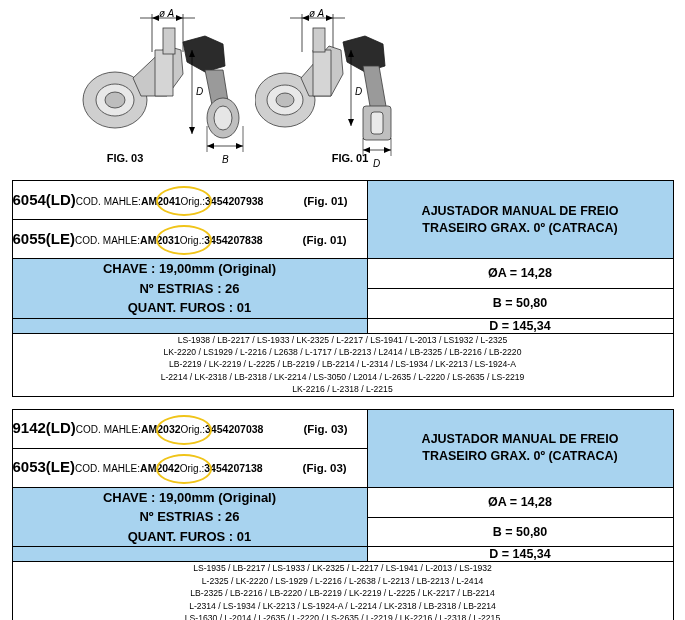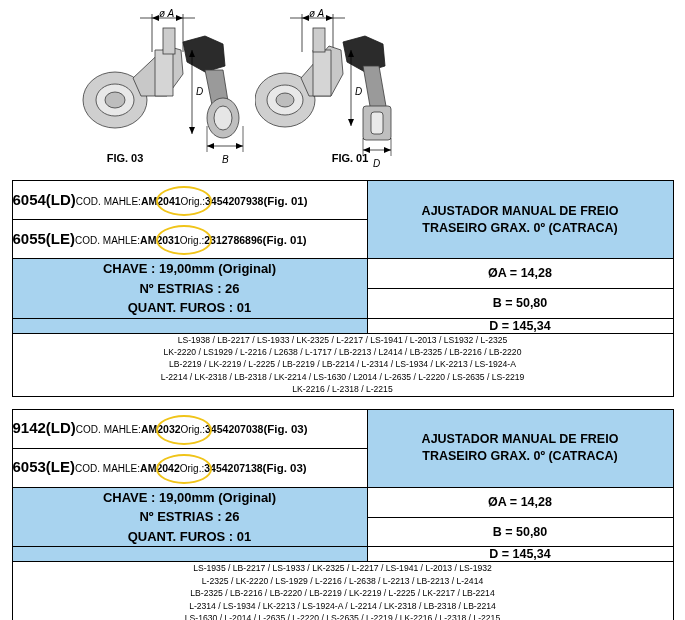--- a/index.html
+++ b/index.html
@@ -84,20 +84,21 @@
   .code-small {
     font-size: 10px;
   }
   .code-bold-s {
     font-size: 10.5px;
     font-weight: bold;
   }
   .code-fig {
     font-size: 11.5px;
     font-weight: bold;
+    padding-left: 40px;
   }
   .ring {
     position: absolute;
     border: 2px solid #f0c419;
     border-radius: 50%;
     width: 52px;
     height: 26px;
     pointer-events: none;
   }
 
@@ -226,21 +227,21 @@
           <span class="code-main">6054(LD)</span><span class="code-small">COD. MAHLE:</span><span class="code-bold-s">AM2041</span><span class="code-small">Orig.:</span><span class="code-bold-s">3454207938</span><span class="code-fig">(Fig. 01)</span>
           <span class="ring" style="left:143px; top:5px;"></span>
         </td>
         <td class="blue title-cell" rowspan="2">
           <div>AJUSTADOR MANUAL DE FREIO</div>
           <div>TRASEIRO GRAX. 0º (CATRACA)</div>
         </td>
       </tr>
       <tr>
         <td class="white code-cell">
-          <span class="code-main">6055(LE)</span><span class="code-small">COD. MAHLE:</span><span class="code-bold-s">AM2031</span><span class="code-small">Orig.:</span><span class="code-bold-s">2312786896</span><span class="code-fig">(Fig. 01)</span>
+          <span class="code-main">6055(LE)</span><span class="code-small">COD. MAHLE:</span><span class="code-bold-s">AM2031</span><span class="code-small">Orig.:</span><span class="code-bold-s">3454207838</span><span class="code-fig">(Fig. 01)</span>
           <span class="ring" style="left:143px; top:5px;"></span>
         </td>
       </tr>
       <tr>
         <td class="blue chave-cell" rowspan="2">
           <div>CHAVE : 19,00mm (Original)</div>
           <div>Nº ESTRIAS : 26</div>
           <div>QUANT. FUROS : 01</div>
         </td>
         <td class="white spec-cell">ØA = 14,28</td>
@@ -250,21 +251,21 @@
       </tr>
       <tr>
         <td class="blue" style="height:1px;border-right:1px solid #000;"></td>
         <td class="white spec-cell">D = 145,34</td>
       </tr>
       <tr>
         <td class="white appl-cell" colspan="2">
           <div class="appl-line">LS-1938 / LB-2217 / LS-1933 / LK-2325 / L-2217 / LS-1941 / L-2013 / LS1932 / L-2325</div>
           <div class="appl-line">LK-2220 / LS1929 / L-2216 / L2638 / L-1717 / LB-2213 / L2414 / LB-2325 / LB-2216 / LB-2220</div>
           <div class="appl-line">LB-2219 / LK-2219 / L-2225 / LB-2219 / LB-2214 / L-2314 / LS-1934 / LK-2213 / LS-1924-A</div>
-          <div class="appl-line">L-2214 / LK-2318 / LB-2318 / LK-2214 / LS-1630 / L2014 / L-2635 / L-2220 / LS-2635 / LS-2219</div>
+          <div class="appl-line">L-2214 / LK-2318 / LB-2318 / LK-2214 / LS-3050 / L2014 / L-2635 / L-2220 / LS-2635 / LS-2219</div>
           <div class="appl-line">LK-2216 / L-2318 / L-2215</div>
         </td>
       </tr>
     </tbody>
   </table>
 
   <table class="tbl">
     <colgroup>
       <col style="width:355px">
       <col style="width:306px">

